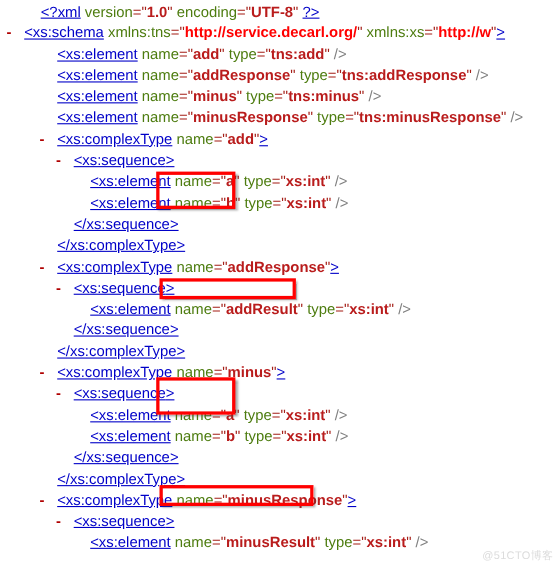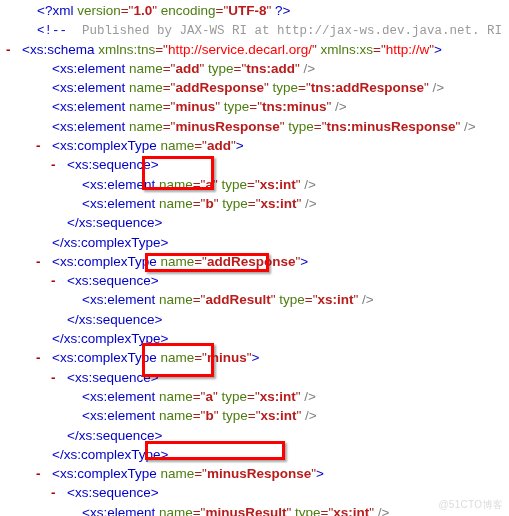--- a/index.html
+++ b/index.html
@@ -50,26 +50,26 @@
     white-space: pre;
   }
 
   .code {
     position: relative;
     display: inline-block;
     white-space: pre;
   }
 
   
-  .tag       { color: #0000c8; }
+  .tag       { color: #0000c8; text-decoration: underline; }
   .attr      { color: #4d7c0f; }          
   .eq        { color: #a52019; }
   .q         { color: #a52019; }          
   .val       { color: #b91c1c; font-weight: bold; }  
-  .valred    { color: #ff0000; font-weight: normal; }
+  .valred    { color: #ff0000; font-weight: bold; }
   .comment   { color: #9a9a9a; font-family: "Liberation Mono", monospace; font-size: 12.5px; }
   .commentmk { color: #0000c8; font-family: "Liberation Mono", monospace; font-size: 12.5px; }
   .selfclose { color: #808080; }
 
   
   .hl-box {
     position: absolute;
     border: 3px solid #ff0000;
     box-shadow: 2px 2px 2px rgba(60,60,60,0.45);
     pointer-events: none;
@@ -87,21 +87,20 @@
     font-family: "Liberation Sans", sans-serif;
     letter-spacing: 0.3px;
     user-select: none;
   }
 </style>
 </head>
 <body>
 
 <div id="xml-viewer">
     <div class="xml-line"><span class="code" style="margin-left: 37px;"><span class="tag">&lt;?xml</span> <span class="attr">version</span><span class="eq">=</span><span class="q">"</span><span class="val">1.0</span><span class="q">"</span> <span class="attr">encoding</span><span class="eq">=</span><span class="q">"</span><span class="val">UTF-8</span><span class="q">"</span> <span class="tag">?&gt;</span></span></div>
-    <div class="xml-line"><span class="code" style="margin-left: 37px;"><span class="commentmk">&lt;!--</span><span class="comment">  Published by JAX-WS RI at http://jax-ws.dev.java.net. RI</span></span></div>
     <div class="xml-line"><span class="expander" style="left: 6px;">-</span><span class="code" style="margin-left: 22px;"><span class="tag">&lt;xs:schema</span> <span class="attr">xmlns:tns</span><span class="eq">=</span><span class="q">"</span><span class="valred">http://service.decarl.org/</span><span class="q">"</span> <span class="attr">xmlns:xs</span><span class="eq">=</span><span class="q">"</span><span class="valred">http://w</span><span class="q">"</span><span class="tag">&gt;</span></span></div>
     <div class="xml-line"><span class="code" style="margin-left: 52px;"><span class="tag">&lt;xs:element</span> <span class="attr">name</span><span class="eq">=</span><span class="q">"</span><span class="val">add</span><span class="q">"</span> <span class="attr">type</span><span class="eq">=</span><span class="q">"</span><span class="val">tns:add</span><span class="q">"</span> <span class="selfclose">/&gt;</span></span></div>
     <div class="xml-line"><span class="code" style="margin-left: 52px;"><span class="tag">&lt;xs:element</span> <span class="attr">name</span><span class="eq">=</span><span class="q">"</span><span class="val">addResponse</span><span class="q">"</span> <span class="attr">type</span><span class="eq">=</span><span class="q">"</span><span class="val">tns:addResponse</span><span class="q">"</span> <span class="selfclose">/&gt;</span></span></div>
     <div class="xml-line"><span class="code" style="margin-left: 52px;"><span class="tag">&lt;xs:element</span> <span class="attr">name</span><span class="eq">=</span><span class="q">"</span><span class="val">minus</span><span class="q">"</span> <span class="attr">type</span><span class="eq">=</span><span class="q">"</span><span class="val">tns:minus</span><span class="q">"</span> <span class="selfclose">/&gt;</span></span></div>
     <div class="xml-line"><span class="code" style="margin-left: 52px;"><span class="tag">&lt;xs:element</span> <span class="attr">name</span><span class="eq">=</span><span class="q">"</span><span class="val">minusResponse</span><span class="q">"</span> <span class="attr">type</span><span class="eq">=</span><span class="q">"</span><span class="val">tns:minusResponse</span><span class="q">"</span> <span class="selfclose">/&gt;</span></span></div>
     <div class="xml-line"><span class="expander" style="left: 36px;">-</span><span class="code" style="margin-left: 52px;"><span class="tag">&lt;xs:complexType</span> <span class="attr">name</span><span class="eq">=</span><span class="q">"</span><span class="val">add</span><span class="q">"</span><span class="tag">&gt;</span></span></div>
     <div class="xml-line"><span class="expander" style="left: 51px;">-</span><span class="code" style="margin-left: 67px;"><span class="tag">&lt;xs:sequence</span><span class="tag">&gt;</span></span></div>
     <div class="xml-line"><span class="code" style="margin-left: 82px;"><span class="tag">&lt;xs:element</span> <span class="attr">name</span><span class="eq">=</span><span class="q">"</span><span class="val">a</span><span class="q">"</span> <span class="attr">type</span><span class="eq">=</span><span class="q">"</span><span class="val">xs:int</span><span class="q">"</span> <span class="selfclose">/&gt;</span></span></div>
     <div class="xml-line"><span class="code" style="margin-left: 82px;"><span class="tag">&lt;xs:element</span> <span class="attr">name</span><span class="eq">=</span><span class="q">"</span><span class="val">b</span><span class="q">"</span> <span class="attr">type</span><span class="eq">=</span><span class="q">"</span><span class="val">xs:int</span><span class="q">"</span> <span class="selfclose">/&gt;</span></span></div>
     <div class="xml-line"><span class="code" style="margin-left: 67px;"><span class="tag">&lt;/xs:sequence&gt;</span></span></div>

